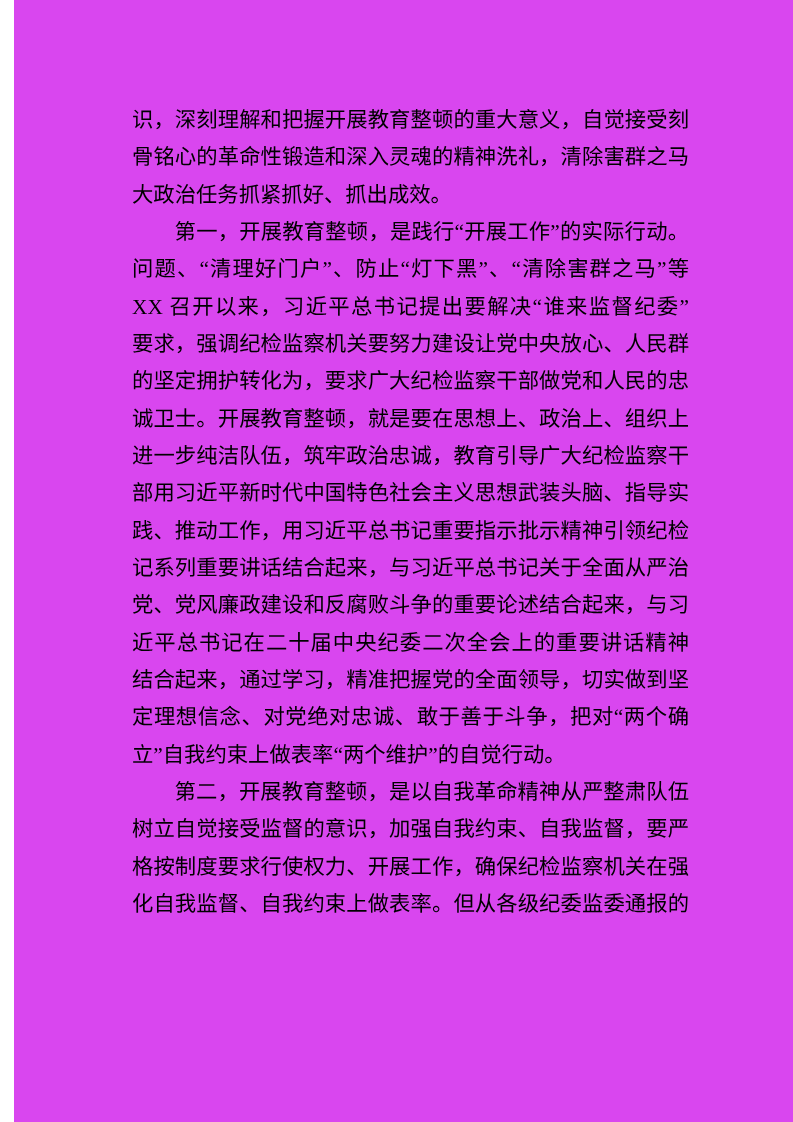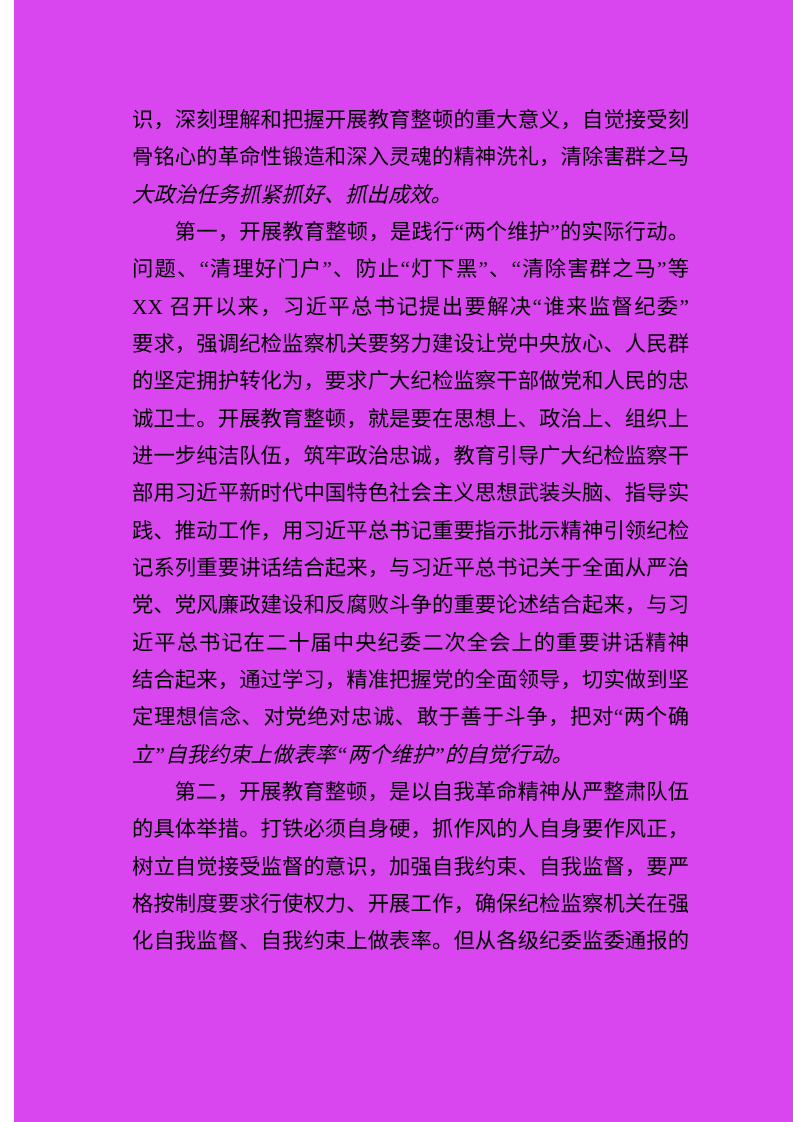--- a/index.html
+++ b/index.html
@@ -37,54 +37,52 @@
     height: 37.33px;
     line-height: 37.33px;
     text-align: justify;
     text-align-last: justify;
     text-justify: inter-ideograph;
     overflow: visible;
     white-space: nowrap;
   }
   .line.last-left {
     text-align-last: left;
-    font-style: italic;
   }
   .line.indent {
     text-indent: 42.6px;
   }
 </style>
 </head>
 <body>
 
 <div class="page" style="background: #d946ef; margin-left: 14px;">
   <div class="doc-body" style="color: rgb(0, 0, 0);">
       <div class="paragraph">
         <div class="line">识，深刻理解和把握开展教育整顿的重大意义，自觉接受刻</div>
         <div class="line">骨铭心的革命性锻造和深入灵魂的精神洗礼，清除害群之马</div>
         <div class="line last-left">大政治任务抓紧抓好、抓出成效。</div>
       </div>
       <div class="paragraph">
-        <div class="line indent">第一，开展教育整顿，是践行“两个维护”的实际行动。</div>
+        <div class="line indent">第一，开展教育整顿，是践行“开展工作”的实际行动。</div>
         <div class="line">问题、“清理好门户”、防止“灯下黑”、“清除害群之马”等</div>
         <div class="line">XX 召开以来，习近平总书记提出要解决“谁来监督纪委”</div>
         <div class="line">要求，强调纪检监察机关要努力建设让党中央放心、人民群</div>
         <div class="line">的坚定拥护转化为，要求广大纪检监察干部做党和人民的忠</div>
         <div class="line">诚卫士。开展教育整顿，就是要在思想上、政治上、组织上</div>
         <div class="line">进一步纯洁队伍，筑牢政治忠诚，教育引导广大纪检监察干</div>
         <div class="line">部用习近平新时代中国特色社会主义思想武装头脑、指导实</div>
         <div class="line">践、推动工作，用习近平总书记重要指示批示精神引领纪检</div>
         <div class="line">记系列重要讲话结合起来，与习近平总书记关于全面从严治</div>
         <div class="line">党、党风廉政建设和反腐败斗争的重要论述结合起来，与习</div>
         <div class="line">近平总书记在二十届中央纪委二次全会上的重要讲话精神</div>
         <div class="line">结合起来，通过学习，精准把握党的全面领导，切实做到坚</div>
         <div class="line">定理想信念、对党绝对忠诚、敢于善于斗争，把对“两个确</div>
         <div class="line last-left">立”自我约束上做表率“两个维护”的自觉行动。</div>
       </div>
       <div class="paragraph">
         <div class="line indent">第二，开展教育整顿，是以自我革命精神从严整肃队伍</div>
-        <div class="line">的具体举措。打铁必须自身硬，抓作风的人自身要作风正，</div>
         <div class="line">树立自觉接受监督的意识，加强自我约束、自我监督，要严</div>
         <div class="line">格按制度要求行使权力、开展工作，确保纪检监察机关在强</div>
         <div class="line">化自我监督、自我约束上做表率。但从各级纪委监委通报的</div>
       </div>
     </div>
 </div>
 
 </body></html>

